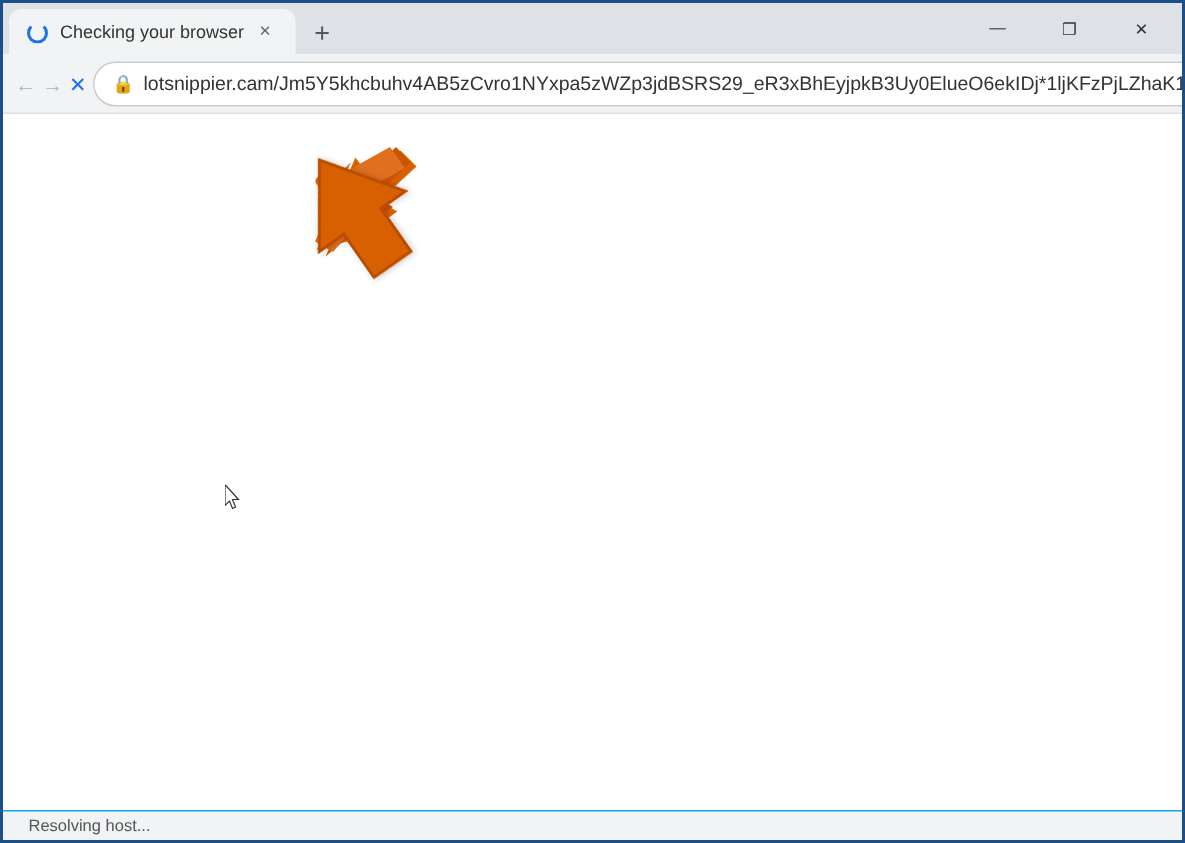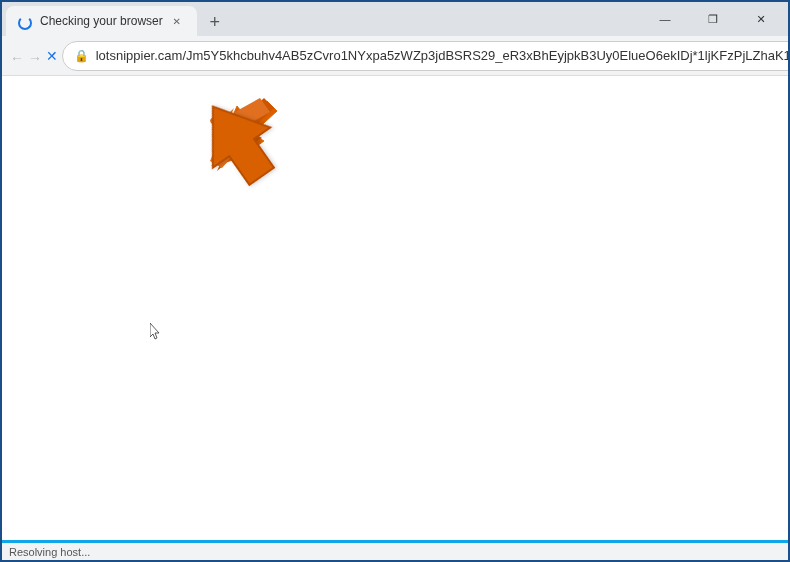--- a/index.html
+++ b/index.html
@@ -241,24 +241,24 @@
       color: #888;
       letter-spacing: -1px;
       line-height: 1;
       font-style: italic;
     }
 
     
     .status-bar {
       height: 20px;
       background: #f1f3f4;
-      border-top: 3px solid #0ea5e9;
-      display: flex;
-      align-items: center;
-      padding: 0 7px;
+      border-top: 1px solid #0ea5e9;
+      display: flex;
+      align-items: center;
+      padding: 0 17px;
     }
 
     .status-text {
       font-size: 11px;
       color: #555;
     }
 
     
     .spinner {
       display: inline-block;

